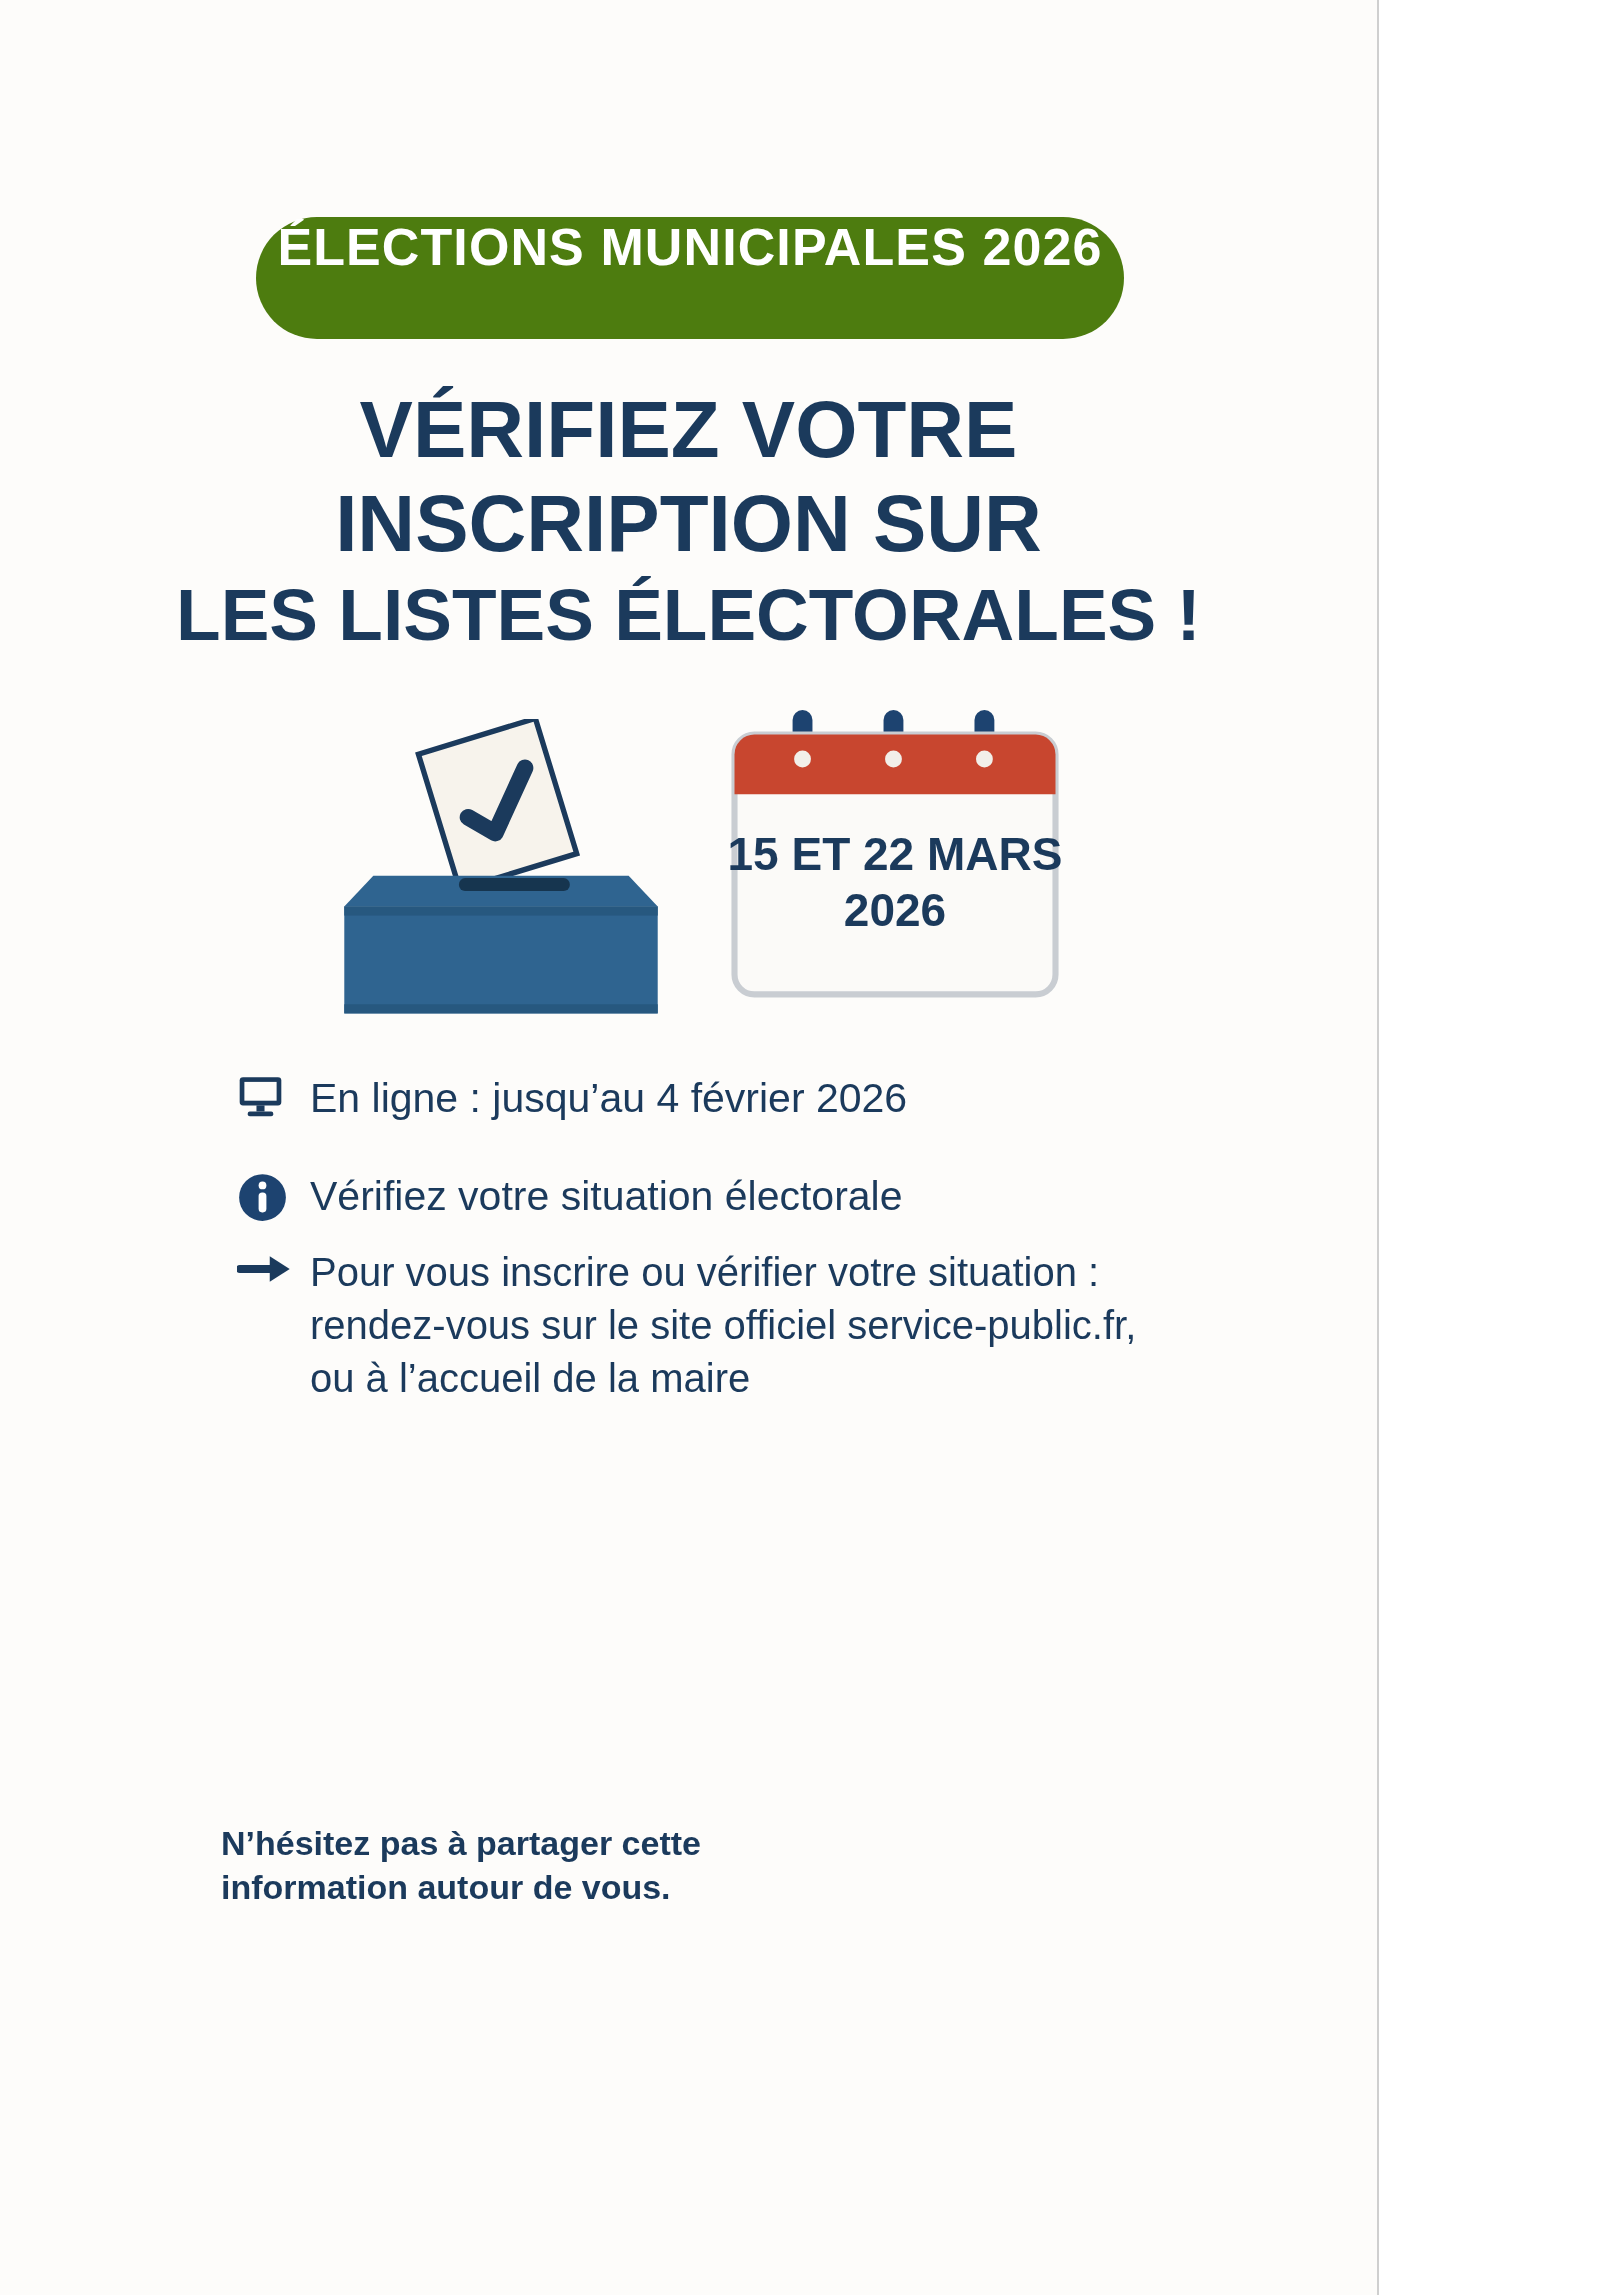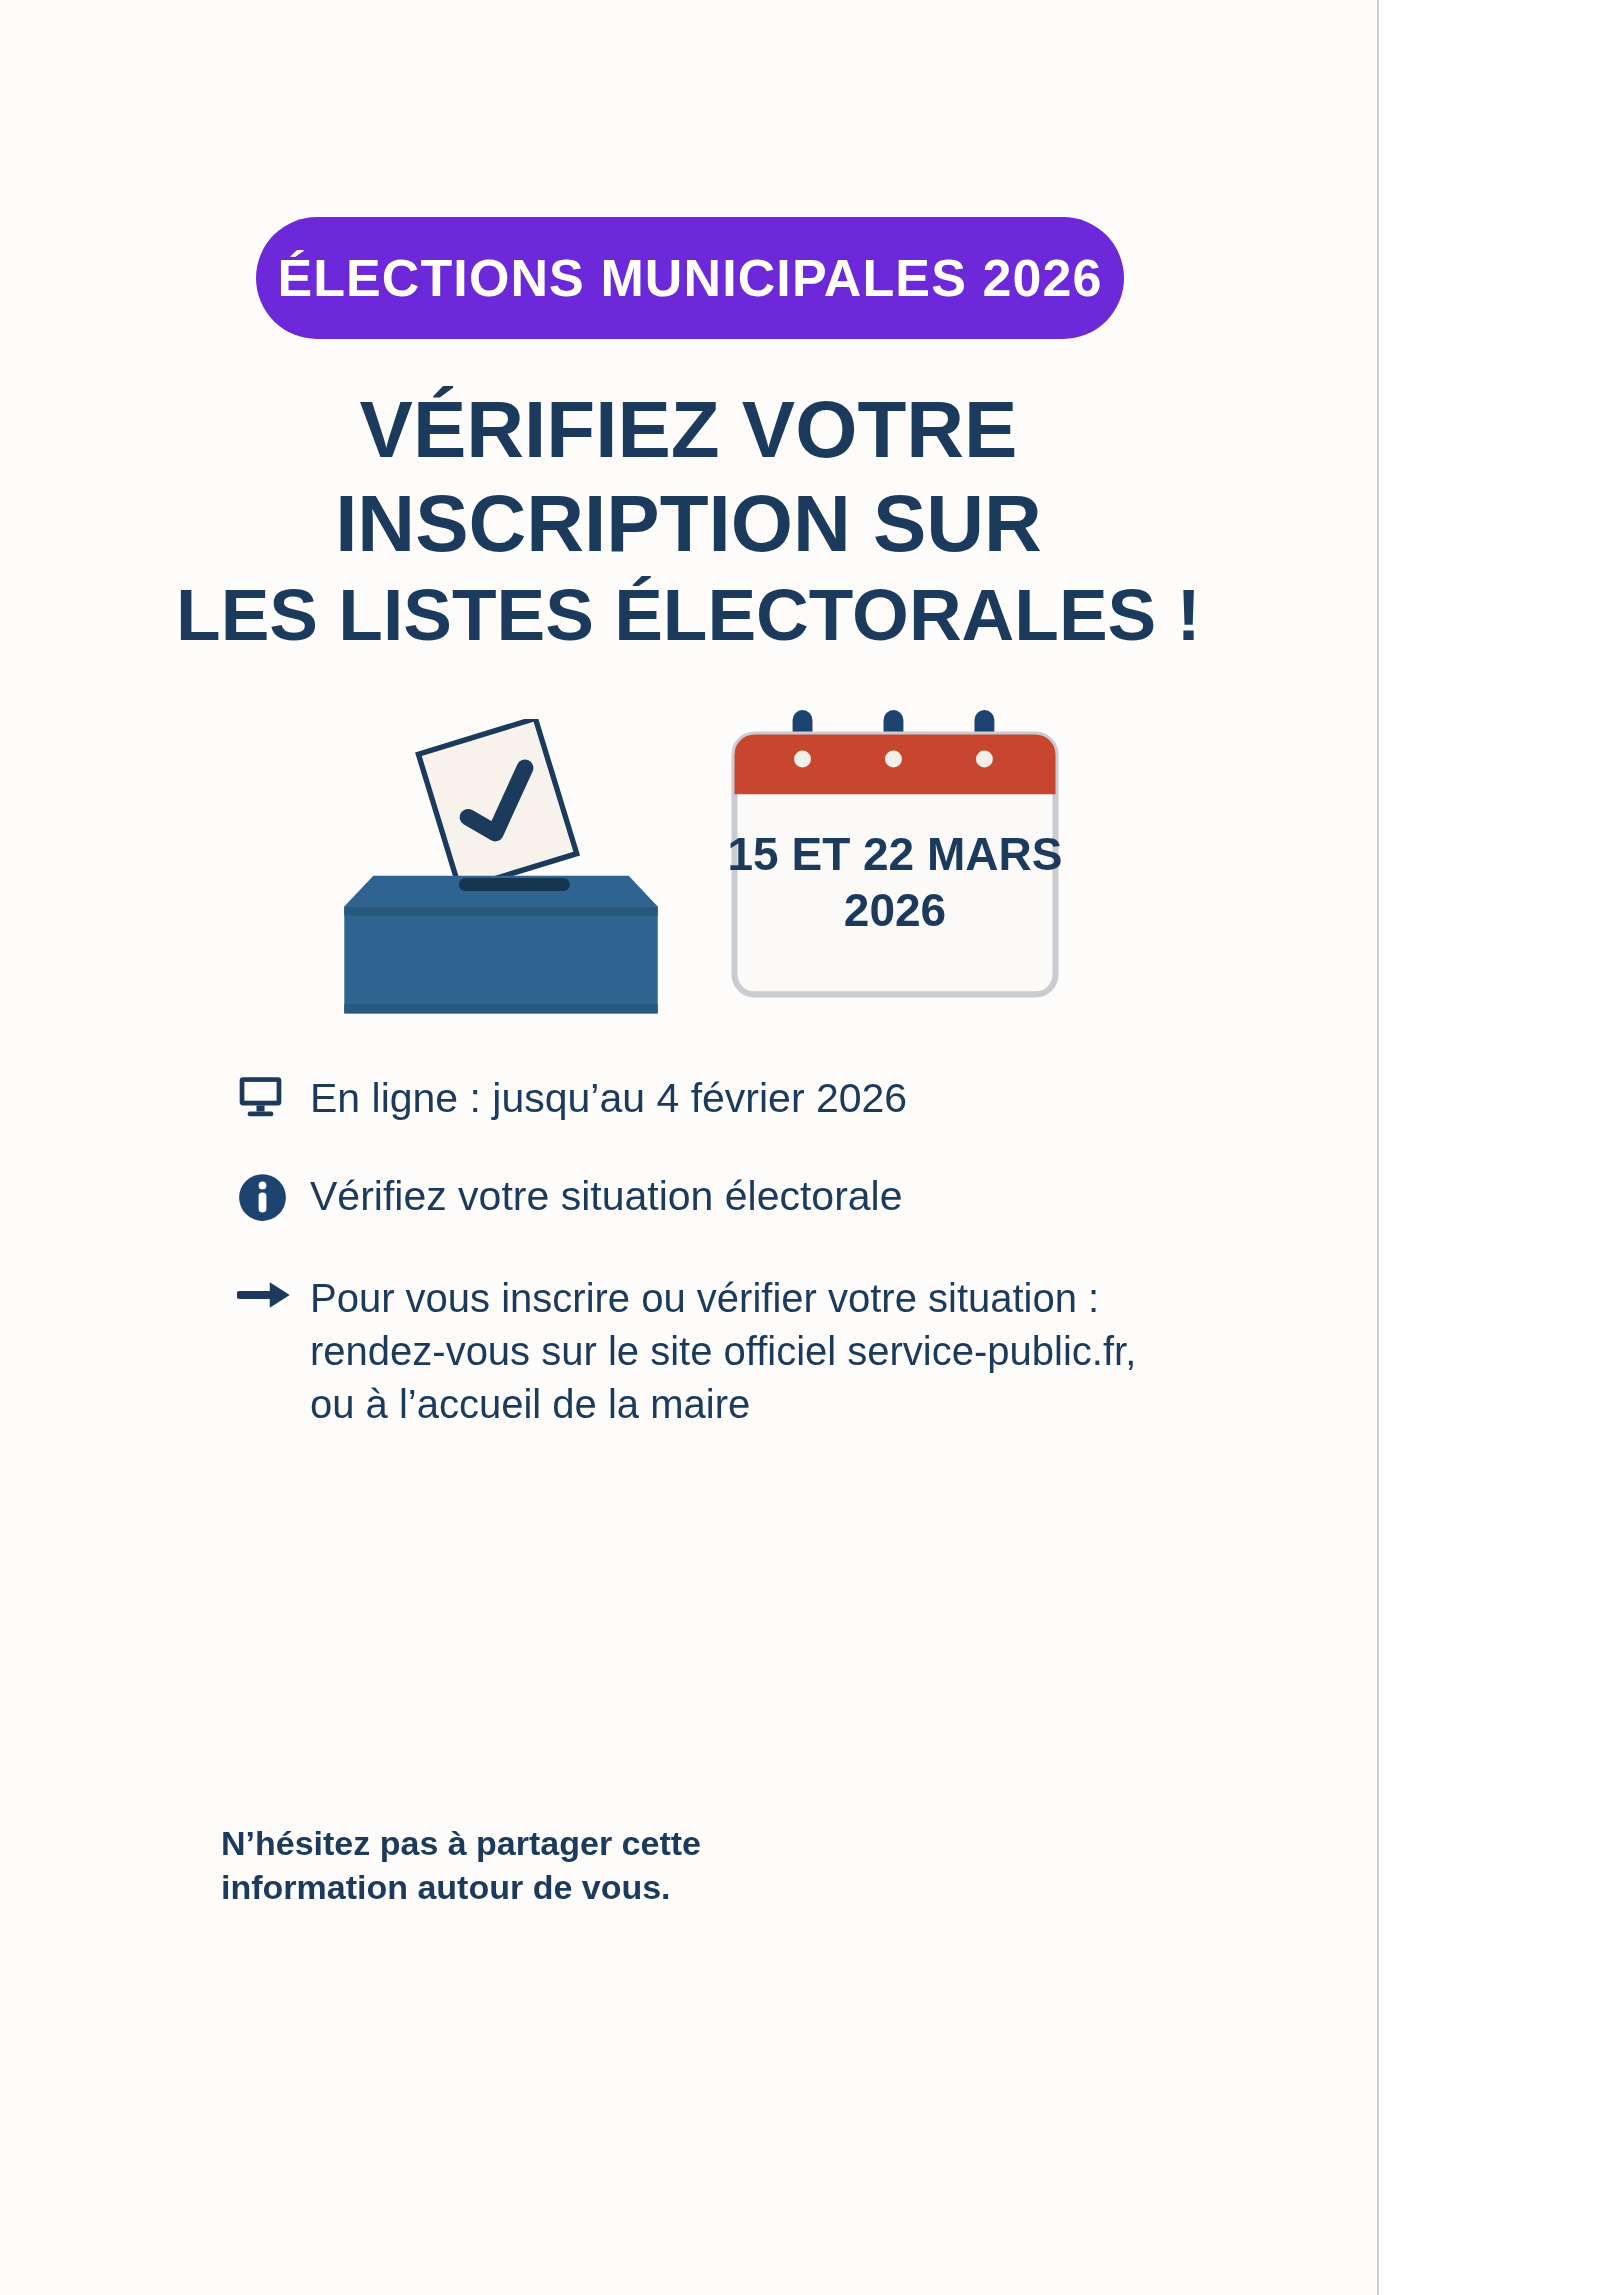--- a/index.html
+++ b/index.html
@@ -45,24 +45,24 @@
     height: 2295px;
   }
 
   
   #badge {
     position: absolute;
     left: 256px;
     top: 217px;
     width: 868px;
     height: 122px;
-    background: #6d28d9;
+    background: #4d7c0f;
     border-radius: 61px;
     display: flex;
-    align-items: center;
+    align-items: flex-start;
     justify-content: center;
   }
   #badge-label {
     color: #ffffff;
     font-size: 52px;
     font-weight: bold;
     letter-spacing: 1.1px;
     white-space: nowrap;
   }
 
@@ -149,21 +149,21 @@
     font-weight: normal;
     font-size: 41px;
     line-height: 1.32;
   }
   #row-deadline-online .info-text,
   #row-deadline-townhall .info-text { font-size: 41px; }
 
   #row-check { margin-top: 44px; }
   #row-check .info-text { font-size: 41px; }
 
-  #row-register { margin-top: 49px; }
+  #row-register { margin-top: 23px; }
   #row-register .info-text { font-size: 40px; max-width: 880px; }
 
   
   #closing {
     position: absolute;
     left: 221px;
     top: 1821px;
     width: 995px;
     color: #1b3a5c;
     font-weight: bold;

